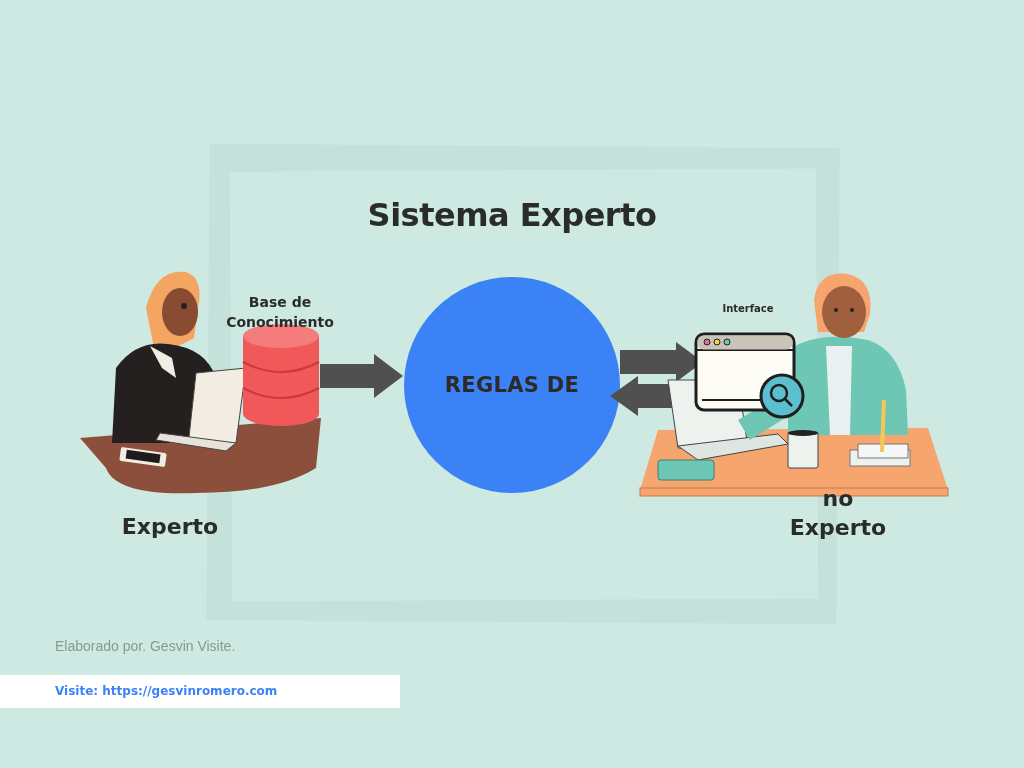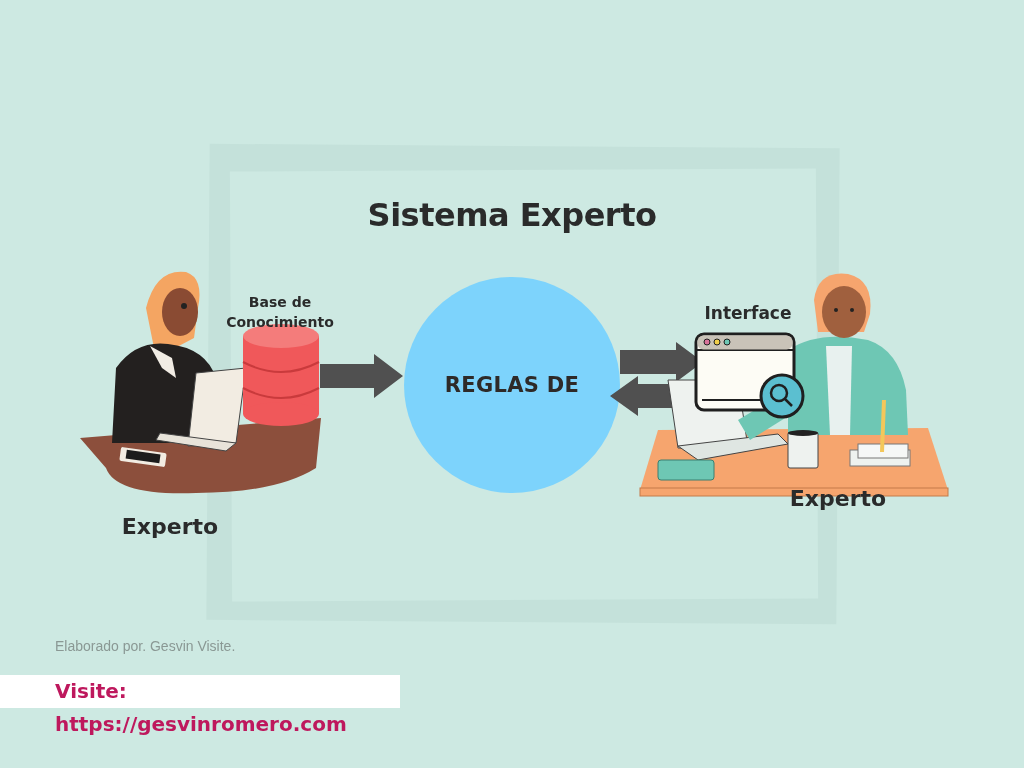--- a/index.html
+++ b/index.html
@@ -17,38 +17,38 @@
   .frame-inner {
     position: absolute; left: 231px; top: 170px; width: 586px; height: 430px;
     background: #cde9e2; transform: rotate(-0.3deg);
   }
   .title {
     position: absolute; left: 0; width: 1024px; top: 196px; text-align: center;
     font-size: 32px; font-weight: bold; color: #2a2b2b; letter-spacing: -0.5px;
   }
   .label { position: absolute; font-weight: bold; color: #2a2b2b; text-align: center; }
   .lbl-base { left: 218px; top: 292px; width: 124px; font-size: 14px; line-height: 20px; text-align: center; }
-  .lbl-interface { left: 700px; top: 303px; width: 96px; font-size: 17px; }
+  .lbl-interface { left: 700px; top: 303px; width: 96px; font-size: 10px; }
   .lbl-experto { left: 110px; top: 514px; width: 120px; font-size: 22px; }
   .lbl-usuario { left: 770px; top: 484px; width: 136px; font-size: 22px; line-height: 29px; }
 
   .circle {
     position: absolute; left: 404px; top: 277px; width: 216px; height: 216px;
-    border-radius: 50%; background: #7dd3fc;
+    border-radius: 50%; background: #3b82f6;
     display: flex; align-items: center; justify-content: center; 
   }
   .circle span { font-weight: bold; font-size: 21px; color: #2e2a28; line-height: 26px; letter-spacing: 0.3px; }
 
   .footer-credit {
     position: absolute; left: 55px; top: 638px; font-size: 14px; color: #8a9894;
     font-family: "Liberation Sans", sans-serif; font-weight: 300;
   }
   .footer-link {
     position: absolute; left: 0; top: 675px; width: 400px; height: 33px; background: #ffffff;
-    padding-left: 55px; line-height: 33px; font-weight: bold; font-size: 20px; color: #be185d;
+    padding-left: 55px; line-height: 33px; font-weight: bold; font-size: 12px; color: #3b82f6;
   }
   svg.abs { position: absolute; }
 </style>
 </head>
 <body>
 
 <div class="frame-outer"></div>
 <div class="frame-inner"></div>
 
 <div class="title">Sistema Experto</div>
@@ -142,17 +142,18 @@
   <circle cx="24" cy="24" r="21" fill="#5bbfd0" stroke="#1f1f1f" stroke-width="3"></circle>
   <circle cx="21" cy="21" r="8" fill="none" stroke="#1f1f1f" stroke-width="2.5"></circle>
   <line x1="27" y1="27" x2="34" y2="34" stroke="#1f1f1f" stroke-width="2.5"></line>
 </svg>
 
 <div class="label lbl-interface">Interface</div>
 
 <div class="label lbl-experto">Experto</div>
 
 <div class="label lbl-usuario">
+  <div>no</div>
   <div>Experto</div>
 </div>
 
 <div class="footer-credit">Elaborado por. Gesvin Visite.</div>
 <div class="footer-link">Visite: https://gesvinromero.com</div>
 
 </body></html>

